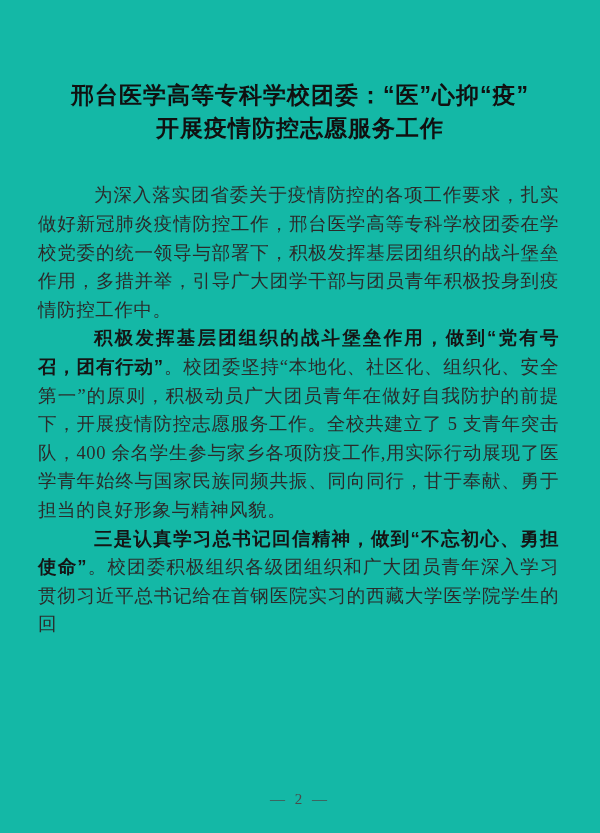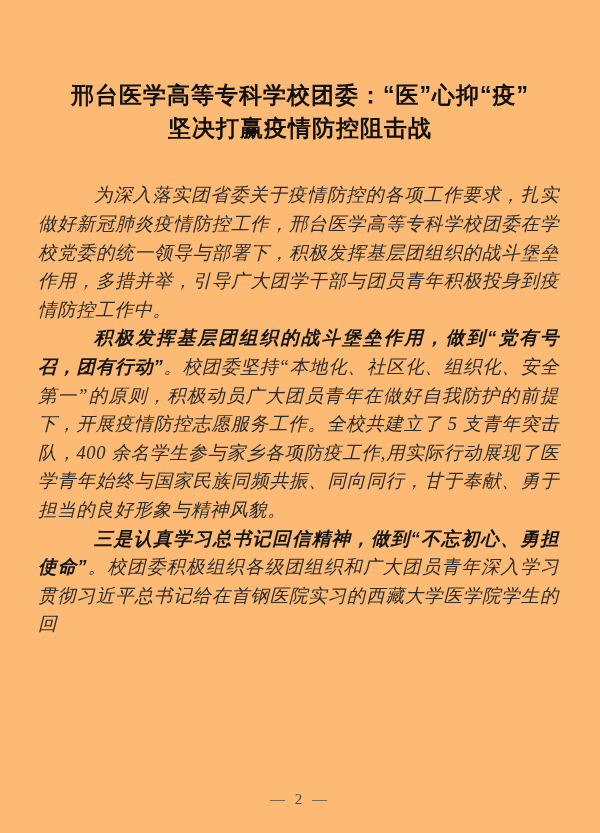--- a/index.html
+++ b/index.html
@@ -5,21 +5,21 @@
   html, body {
     margin: 0;
     padding: 0;
     background: #ffffff;
   }
   .page {
     position: relative;
     width: 600px;
     height: 833px;
     margin: 0 auto;
-    background: #fdba74;
+    background: #14b8a6;
     overflow: hidden;
     font-family: "Liberation Serif", "DejaVu Serif", serif;
   }
   .doc-title {
     padding-top: 64px;
     text-align: center;
     font-family: "Liberation Sans", "DejaVu Sans", sans-serif;
     font-weight: 700;
     font-size: 23px;
     line-height: 33px;
@@ -35,21 +35,20 @@
   p.para {
     margin: 0;
     padding: 0;
     font-size: 18.5px;
     line-height: 28.6px;
     letter-spacing: 0.6px;
     color: #2b2b2b;
     text-align: justify;
     text-justify: inter-character;
     text-indent: 56px;
-    font-style: italic;
   }
   .lead {
     font-family: "Liberation Sans", "DejaVu Sans", sans-serif;
     font-weight: 700;
     color: #151515;
   }
   .page-number {
     position: absolute;
     left: 0;
     right: 0;
@@ -60,21 +59,21 @@
     color: #4a4a4a;
   }
 </style>
 </head>
 <body>
 
 <div class="page">
 
   <h1 class="doc-title">
     <span class="t-line">邢台医学高等专科学校团委：“医”心抑“疫”</span>
-    <span class="t-line">坚决打赢疫情防控阻击战</span>
+    <span class="t-line">开展疫情防控志愿服务工作</span>
   </h1>
 
   <div class="content">
 
     <p class="para"><span class="lead"></span><span>为深入落实团省委关于疫情防控的各项工作要求，扎实做好新冠肺炎疫情防控工作，邢台医学高等专科学校团委在学校党委的统一领导与部署下，积极发挥基层团组织的战斗堡垒作用，多措并举，引导广大团学干部与团员青年积极投身到疫情防控工作中。</span></p>
 
 
     <p class="para"><span class="lead">积极发挥基层团组织的战斗堡垒作用，做到“党有号召，团有行动”</span><span>。校团委坚持“本地化、社区化、组织化、安全第一”的原则，积极动员广大团员青年在做好自我防护的前提下，开展疫情防控志愿服务工作。全校共建立了 5 支青年突击队，400 余名学生参与家乡各项防疫工作,用实际行动展现了医学青年始终与国家民族同频共振、同向同行，甘于奉献、勇于担当的良好形象与精神风貌。</span></p>
 
     <p class="para"><span class="lead">三是认真学习总书记回信精神，做到“不忘初心、勇担使命”</span><span>。校团委积极组织各级团组织和广大团员青年深入学习贯彻习近平总书记给在首钢医院实习的西藏大学医学院学生的回</span></p>

